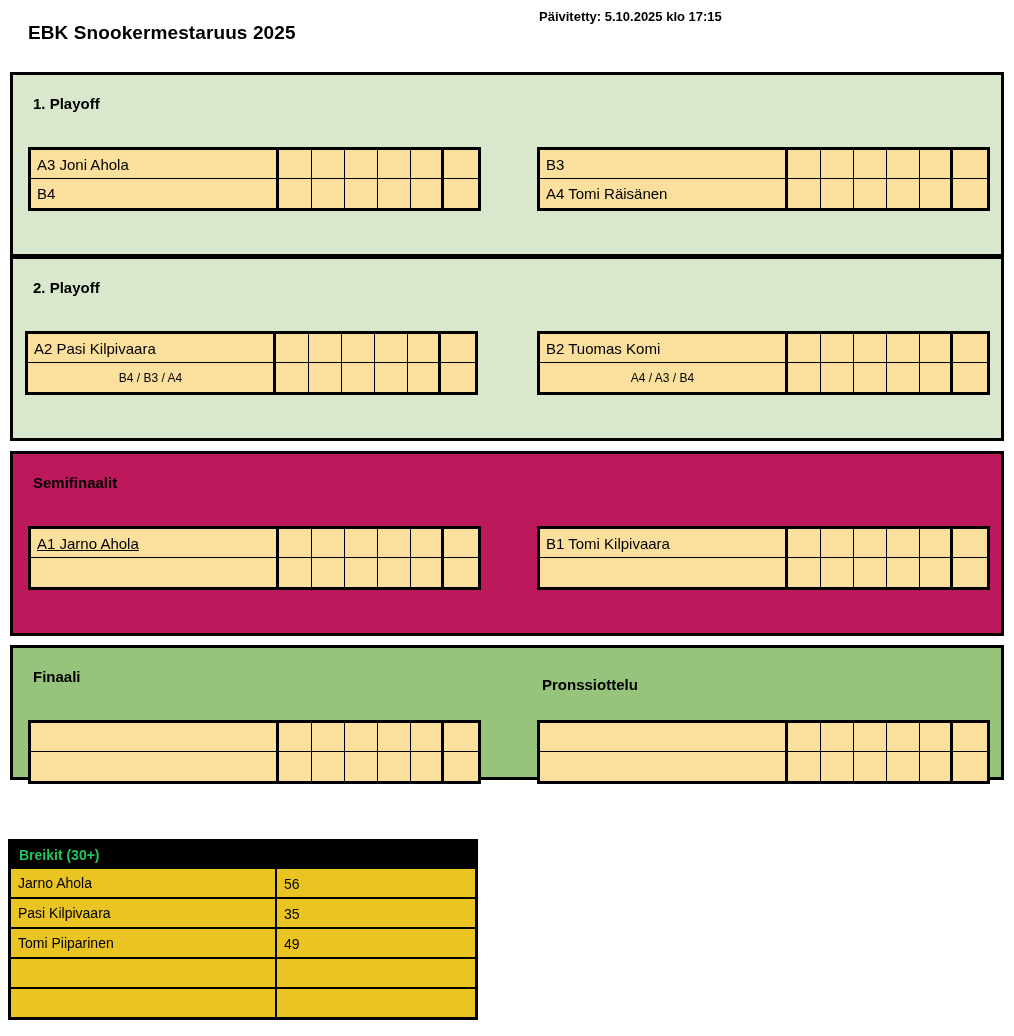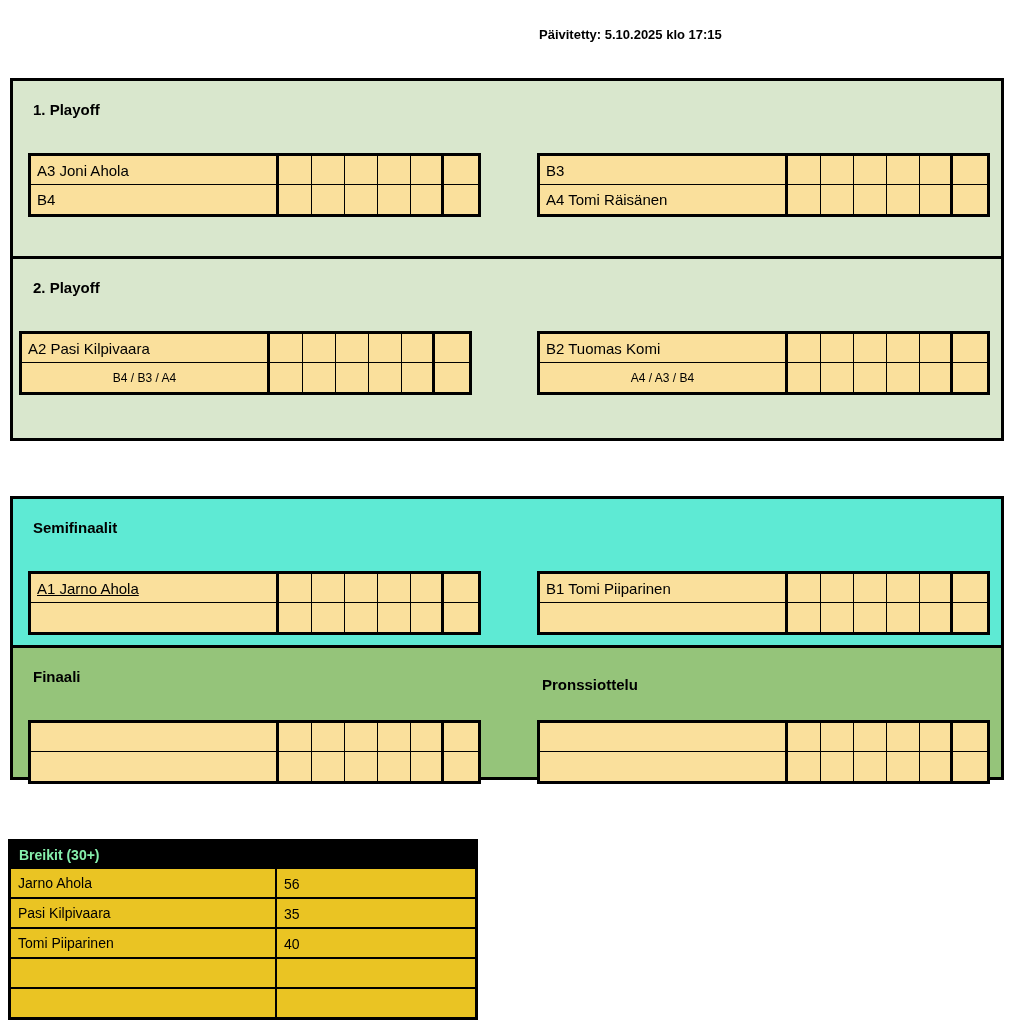--- a/index.html
+++ b/index.html
@@ -15,33 +15,33 @@
   #page { position: relative; width: 1014px; height: 1036px; }
 
   
   .header { position: absolute; left: 0; top: 0; width: 1014px; height: 56px; }
   .doc-title {
     position: absolute; left: 28px; top: 22px;
     font-size: 19px; font-weight: bold; letter-spacing: 0.1px;
     white-space: nowrap;
   }
   .doc-updated {
-    position: absolute; left: 539px; top: 27px;
+    position: absolute; left: 539px; top: 9px;
     font-size: 13px; font-weight: bold; white-space: nowrap;
   }
 
   
   .round {
     position: absolute;
     border: 3px solid #000000;
     left: 10px;
     width: 994px;
   }
   .round.light  { background: #d9e7cd; }
-  .round.mid    { background: #5eead4; margin-top: 45px; }
+  .round.mid    { background: #be185d; }
   .round.dark   { background: #95c47a; }
 
   .round-title {
     position: absolute;
     font-size: 15px; font-weight: bold;
     white-space: nowrap;
   }
   .round-title.left  { left: 20px; }
   .round-title.right { left: 529px; }
 
@@ -95,21 +95,21 @@
   .breaks {
     position: absolute;
     left: 8px;
     top: 839px;
     width: 470px;
     border: 3px solid #000000;
     background: #eac423;
   }
   .breaks-header {
     background: #000000;
-    color: #86efac;
+    color: #22c55e;
     font-size: 14px;
     font-weight: bold;
     height: 25px;
     display: flex;
     align-items: center;
     padding: 0 8px;
     text-align: center;
   }
   .breaks-row {
     display: flex;
@@ -132,25 +132,26 @@
     padding: 15px 7px;
     font-size: 14px;
   }
 </style>
 </head>
 <body>
 
 <div id="page">
 
   <div class="header">
+    <div class="doc-title">EBK Snookermestaruus 2025</div>
     <div class="doc-updated">Päivitetty: 5.10.2025 klo 17:15</div>
   </div>
 
   <div id="rounds-container">
-      <div class="round light" style="top: 78px; height: 185px;">
+      <div class="round light" style="top: 72px; height: 185px;">
         <div class="round-title left" style="top: 20px;">1. Playoff</div>
         <div class="match" style="left: 15px; top: 72px;">
           <div class="match-row">
             <div class="cell-name">A3 Joni Ahola</div>
             <div class="cell-frame"></div>
             <div class="cell-frame"></div>
             <div class="cell-frame"></div>
             <div class="cell-frame"></div>
             <div class="cell-frame last-frame"></div>
             <div class="cell-total"></div>
@@ -181,21 +182,21 @@
             <div class="cell-frame"></div>
             <div class="cell-frame"></div>
             <div class="cell-frame"></div>
             <div class="cell-frame last-frame"></div>
             <div class="cell-total"></div>
           </div>
         </div>
       </div>
       <div class="round light" style="top: 256px; height: 185px;">
         <div class="round-title left" style="top: 20px;">2. Playoff</div>
-        <div class="match" style="left: 6px; top: 72px; justify-content: space-between;">
+        <div class="match" style="left: 12px; top: 72px; justify-content: space-between;">
           <div class="match-row">
             <div class="cell-name">A2 Pasi Kilpivaara</div>
             <div class="cell-frame"></div>
             <div class="cell-frame"></div>
             <div class="cell-frame"></div>
             <div class="cell-frame"></div>
             <div class="cell-frame last-frame"></div>
             <div class="cell-total"></div>
           </div>
           <div class="match-row">
@@ -246,21 +247,21 @@
             <div class="cell-frame"></div>
             <div class="cell-frame"></div>
             <div class="cell-frame"></div>
             <div class="cell-frame"></div>
             <div class="cell-frame last-frame"></div>
             <div class="cell-total"></div>
           </div>
         </div>
         <div class="match" style="left: 524px; top: 72px;">
           <div class="match-row">
-            <div class="cell-name">B1 Tomi Piiparinen</div>
+            <div class="cell-name">B1 Tomi Kilpivaara</div>
             <div class="cell-frame"></div>
             <div class="cell-frame"></div>
             <div class="cell-frame"></div>
             <div class="cell-frame"></div>
             <div class="cell-frame last-frame"></div>
             <div class="cell-total"></div>
           </div>
           <div class="match-row">
             <div class="cell-name"></div>
             <div class="cell-frame"></div>
@@ -324,21 +325,21 @@
         <div class="breaks-row">
           <div class="breaks-player">Jarno Ahola</div>
           <div class="breaks-score">56</div>
         </div>
         <div class="breaks-row">
           <div class="breaks-player">Pasi Kilpivaara</div>
           <div class="breaks-score">35</div>
         </div>
         <div class="breaks-row">
           <div class="breaks-player">Tomi Piiparinen</div>
-          <div class="breaks-score">40</div>
+          <div class="breaks-score">49</div>
         </div>
         <div class="breaks-row">
           <div class="breaks-player"></div>
           <div class="breaks-score"></div>
         </div>
         <div class="breaks-row">
           <div class="breaks-player"></div>
           <div class="breaks-score"></div>
         </div>
       </div>

